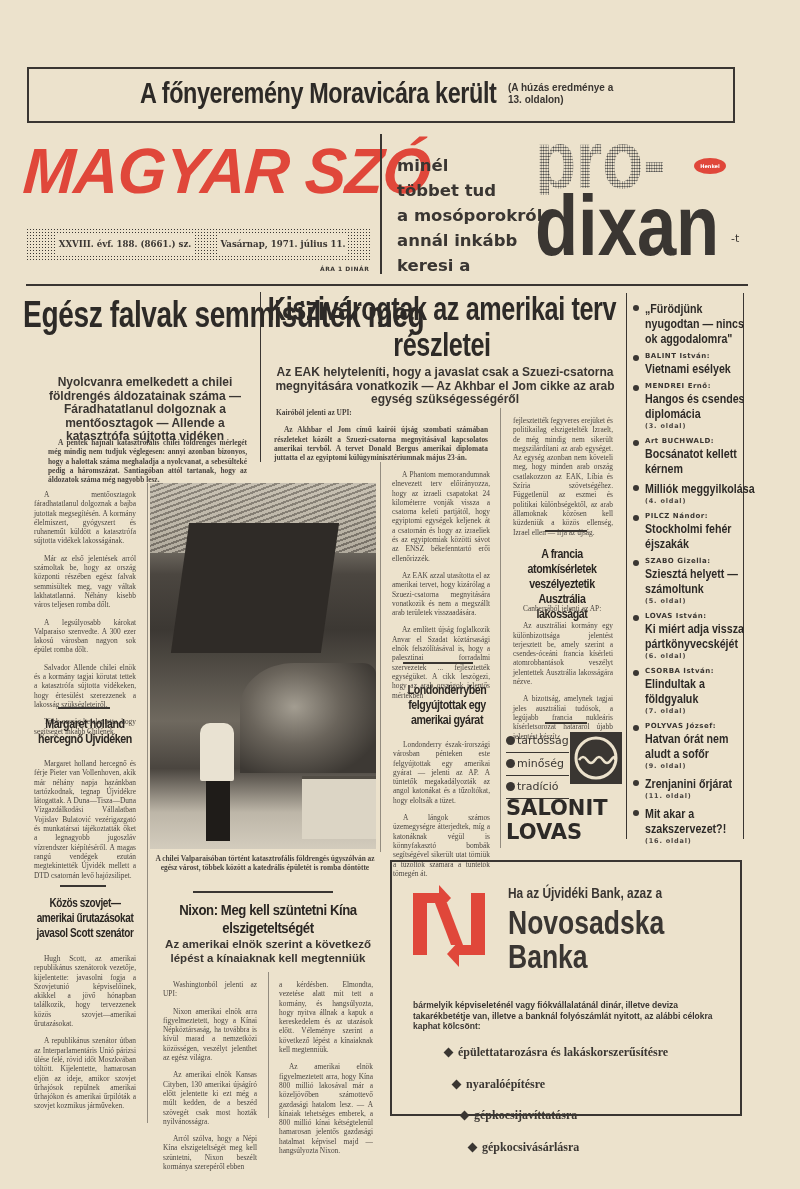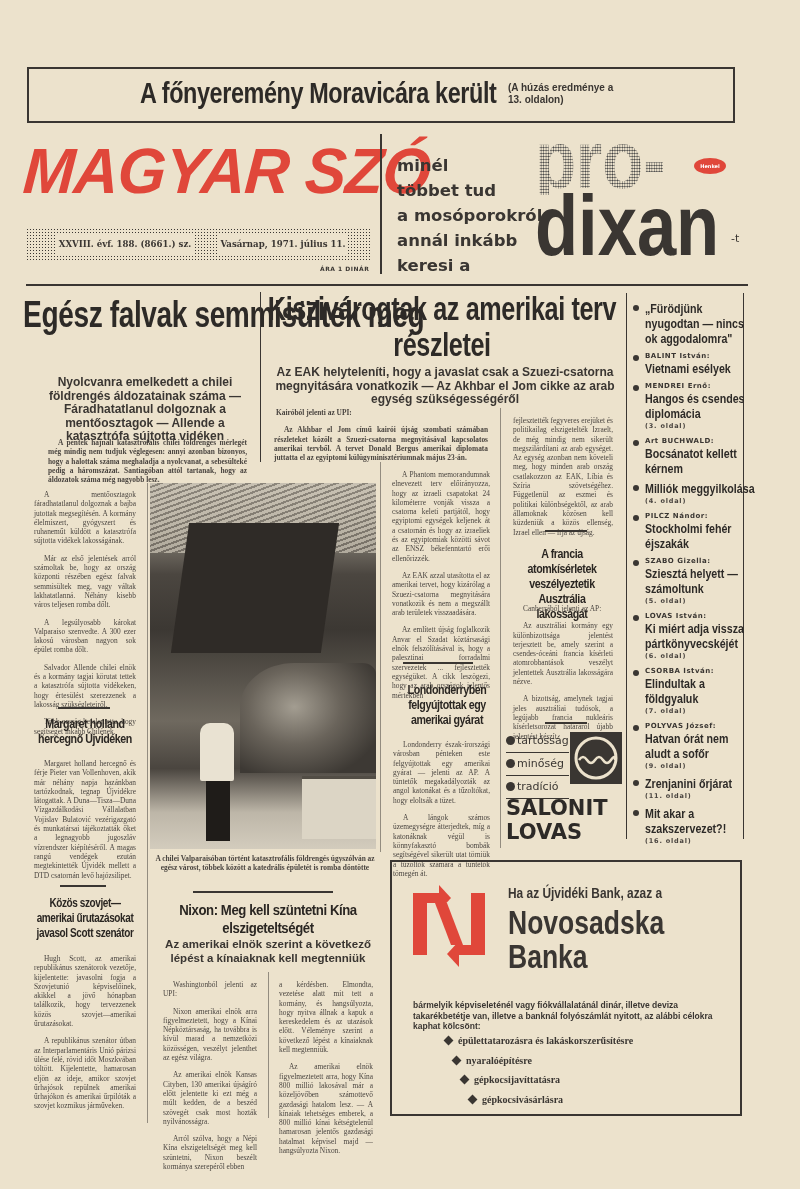--- a/index.html
+++ b/index.html
@@ -40,21 +40,21 @@
   .photo .box{position:absolute;left:152px;top:293px;width:74px;height:60px;background:#dcd5c5;border-top:3px solid #524d45;}
   .salonit-list div{font-family:"DejaVu Sans",sans-serif;font-size:11px;line-height:22px;color:#3a3632;border-bottom:1px solid #3a3632;width:63px;}
   .salonit-list span.dot{display:inline-block;width:9px;height:9px;border-radius:50%;background:#3a3632;margin-right:2px;vertical-align:-1px;}
   .wave{left:570px;top:732px;width:52px;height:52px;background:#3a3632;}
   .salonit{left:506px;top:796px;font-family:"DejaVu Sans",sans-serif;font-weight:bold;font-size:21px;line-height:24px;color:#2d2a27;letter-spacing:0px;}
   .bank{left:390px;top:860px;width:352px;height:256px;border:2px solid #3a3632;box-sizing:border-box;}
   .bank-logo{left:413px;top:883px;width:72px;height:86px;}
   .bank-intro{left:508px;top:885px;font-family:"Liberation Sans",sans-serif;font-weight:bold;font-size:14px;color:#3a3632;transform:scaleX(0.85);transform-origin:left top;white-space:nowrap;}
   .bank-name{left:508px;top:905px;font-family:"Liberation Sans",sans-serif;font-weight:bold;font-size:34px;line-height:34px;color:#3a3632;transform:scaleX(0.78);transform-origin:left top;}
   .bank-body{left:413px;top:1000px;width:320px;font-family:Liberation Sans, sans-serif;font-weight:bold;font-size:8.5px;line-height:10.5px;color:#3a3632;}
-  .bank-list div{font-family:"Liberation Serif",serif;font-weight:bold;font-size:10px;line-height:19.5px;color:#3a3632;}
+  .bank-list div{font-family:"Liberation Serif",serif;font-weight:bold;font-size:12px;line-height:19.5px;color:#3a3632;margin-top:12px;}
   .bank-list .dia{display:inline-block;width:7px;height:7px;background:#3a3632;transform:rotate(45deg);margin-right:6px;vertical-align:0;}
   .short-rule{height:2px;background:#3a3632;position:absolute;}
 </style>
 </head>
 <body>
 
 <div class="abs banner"></div>
 <div class="abs cond banner-title">A főnyeremény Moravicára került</div>
 <div class="abs banner-note" style="width:120px">(A húzás eredménye a 13. oldalon)</div>
 

